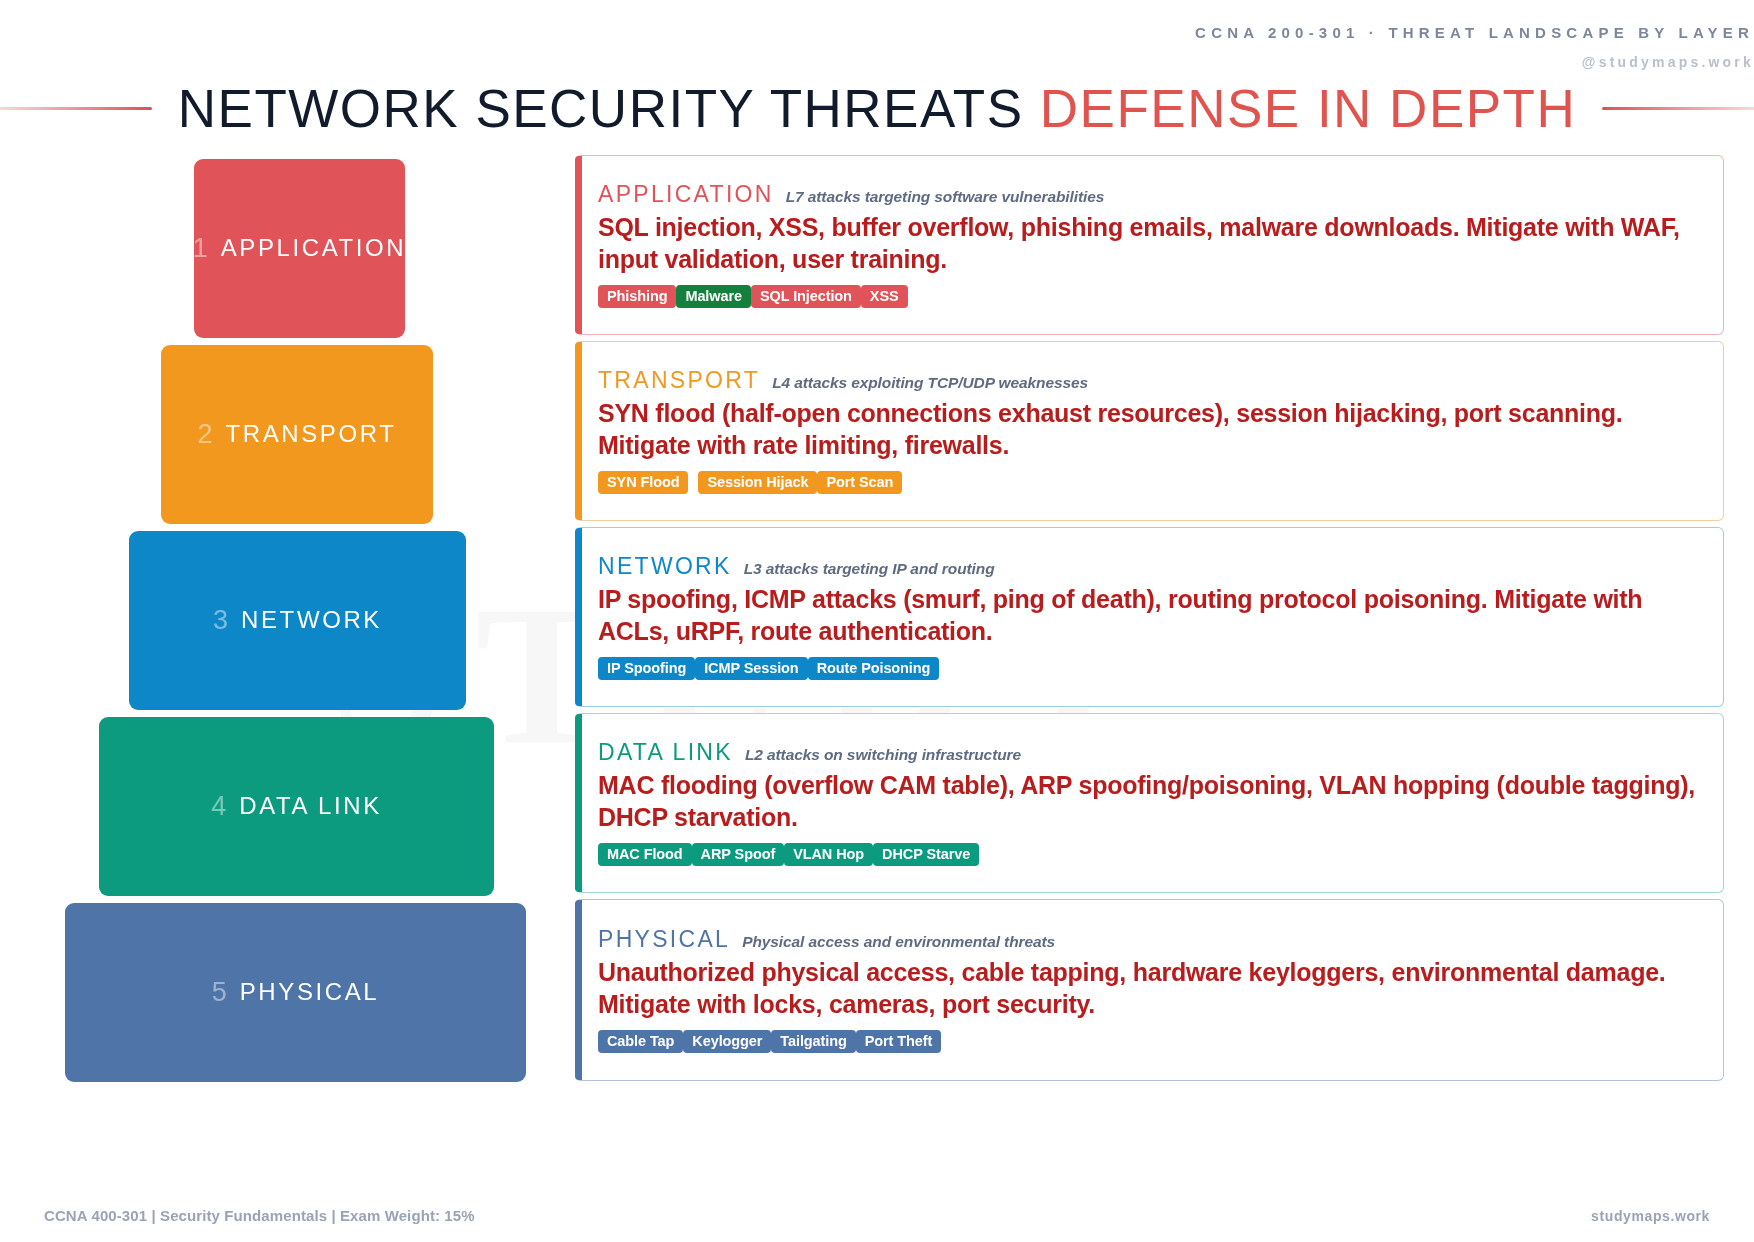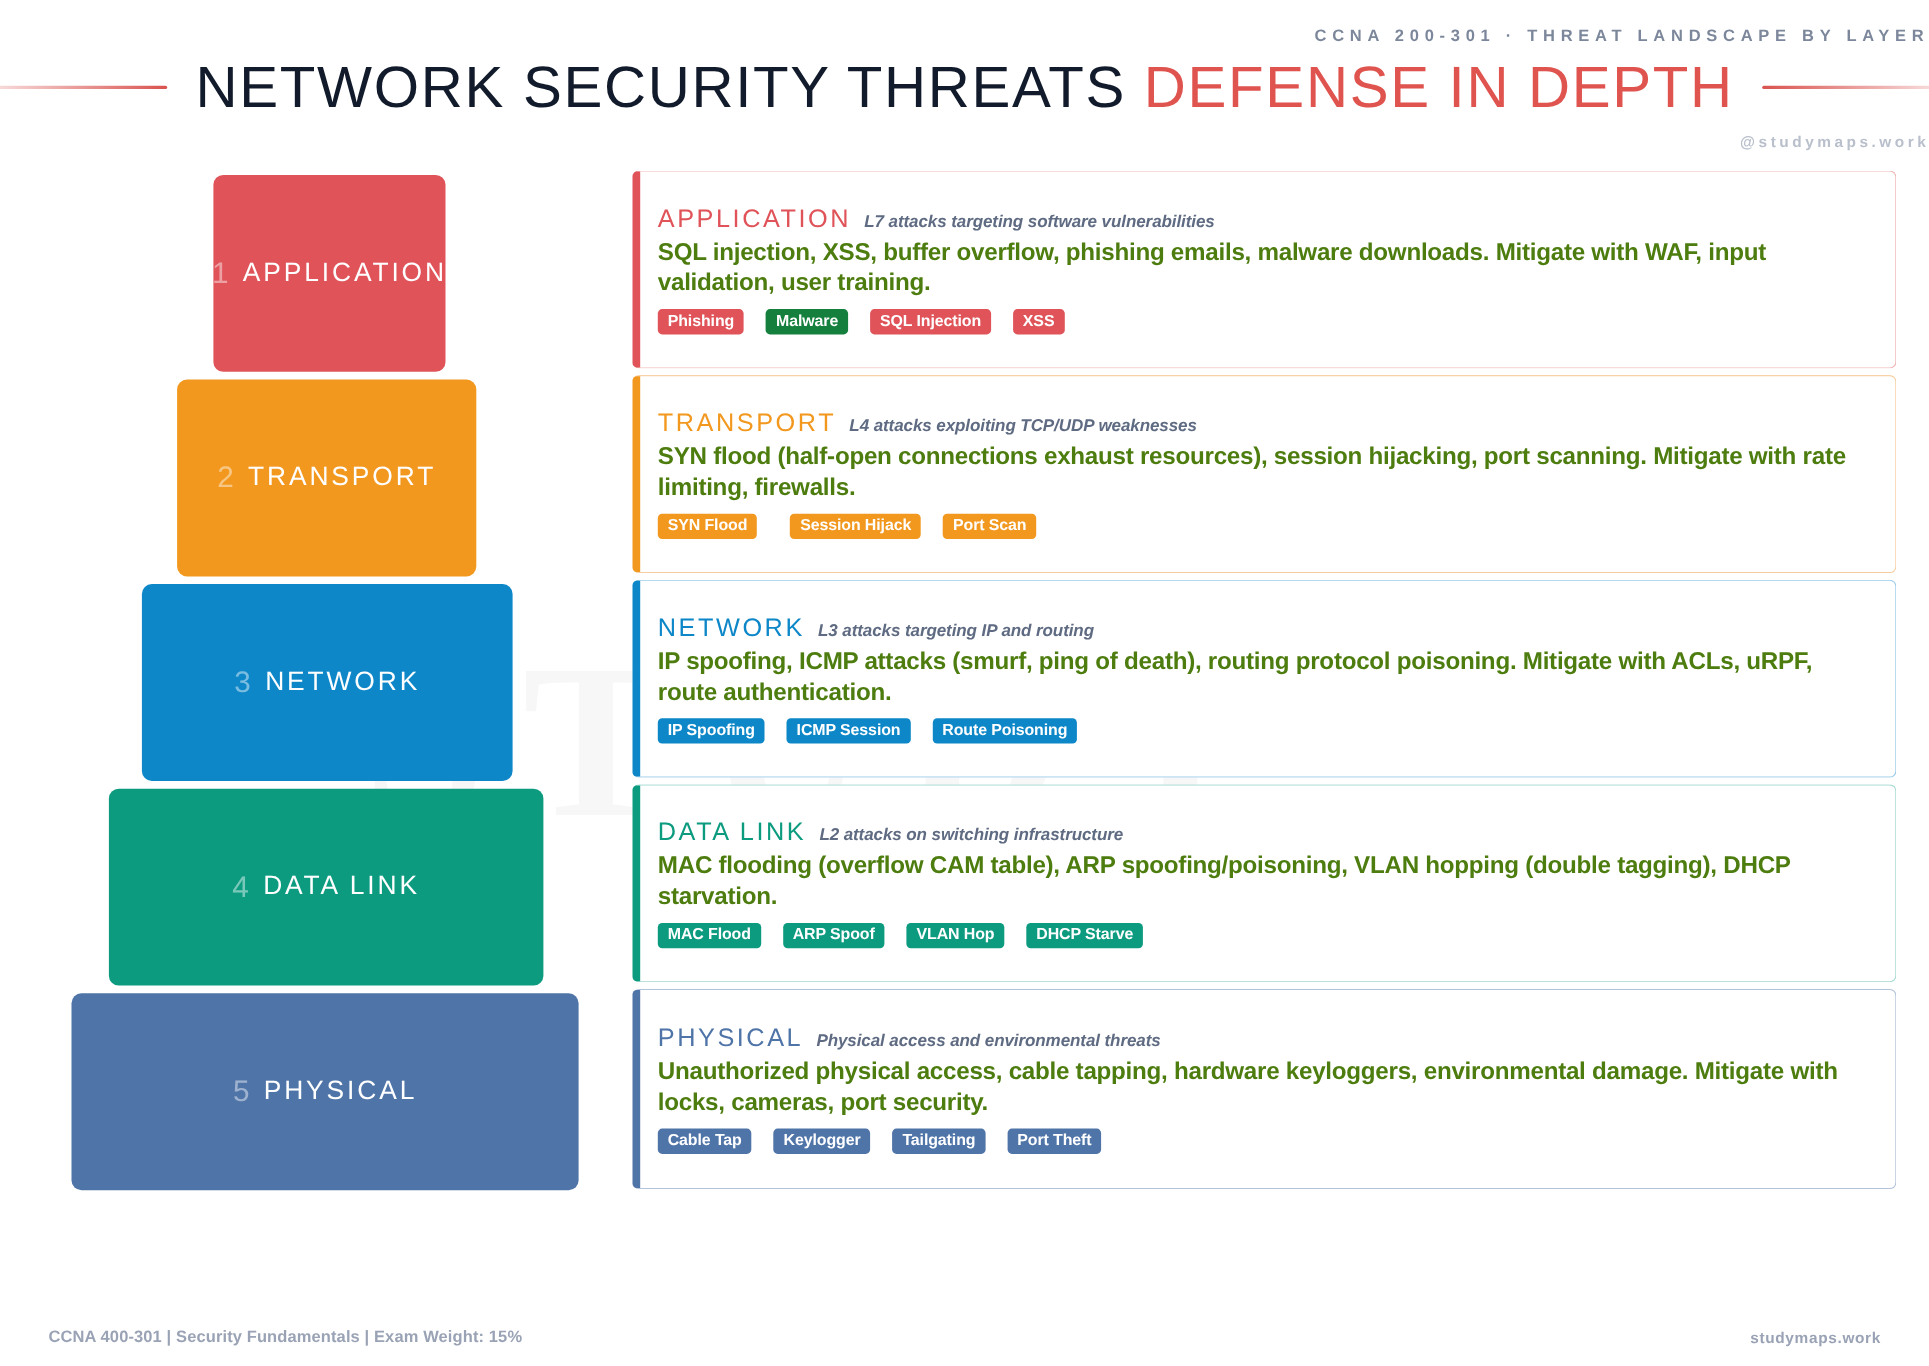--- a/index.html
+++ b/index.html
@@ -101,25 +101,25 @@
     margin-bottom:3px;
   }
   .card-title{
     font-size:23px;font-weight:400;letter-spacing:2.3px;
   }
   .card-sub{
     font-size:15.5px;font-style:italic;font-weight:700;
     color:#5f6b82;letter-spacing:-0.1px;
   }
   .card-desc{
-    font-size:22px;font-weight:700;color:#4d7c0f;
+    font-size:25px;font-weight:700;color:#b91c1c;
     line-height:1.28;letter-spacing:-0.25px;
     max-width:1140px;
   }
-  .tag-row{display:flex;flex-wrap:wrap;gap:20px;margin-top:10px;}
+  .tag-row{display:flex;flex-wrap:wrap;gap:0;margin-top:10px;}
   .tag{
     color:#ffffff;font-size:14.5px;font-weight:700;
     padding:3px 9px 4px;border-radius:4px;
     letter-spacing:-0.1px;white-space:nowrap;
   }
   
   #footer{
     position:absolute;left:0;right:0;bottom:18px;
     display:flex;justify-content:space-between;align-items:center;
     padding:0 44px;
@@ -132,28 +132,28 @@
     font-size:14px;font-weight:700;color:#9aa3b5;letter-spacing:0.6px;
   }
 </style>
 </head>
 <body>
 
 <div id="watermark">STUDY</div>
 
 <div id="header">
   <div id="kicker">CCNA 200-301 · THREAT LANDSCAPE BY LAYER</div>
+  <div id="handle">@studymaps.work</div>
   <div id="title-row">
     <div class="rule left"></div>
     <div id="title">
       <span class="dark">NETWORK SECURITY THREATS</span><span>&nbsp;</span><span class="accent">DEFENSE IN DEPTH</span>
     </div>
     <div class="rule right"></div>
   </div>
-  <div id="handle">@studymaps.work</div>
 </div>
 
 <div id="main">
   <div id="pyramid">
       <div class="pyr-block" style="left: 194px; width: 211px; top: 4px; height: 179px; background: rgb(223, 83, 89);">
         <span class="pyr-num">1</span>
         <span class="pyr-label">APPLICATION</span>
       </div>
       <div class="pyr-block" style="left: 161px; width: 272px; top: 190px; height: 179px; background: rgb(242, 152, 31);">
         <span class="pyr-num">2</span>

